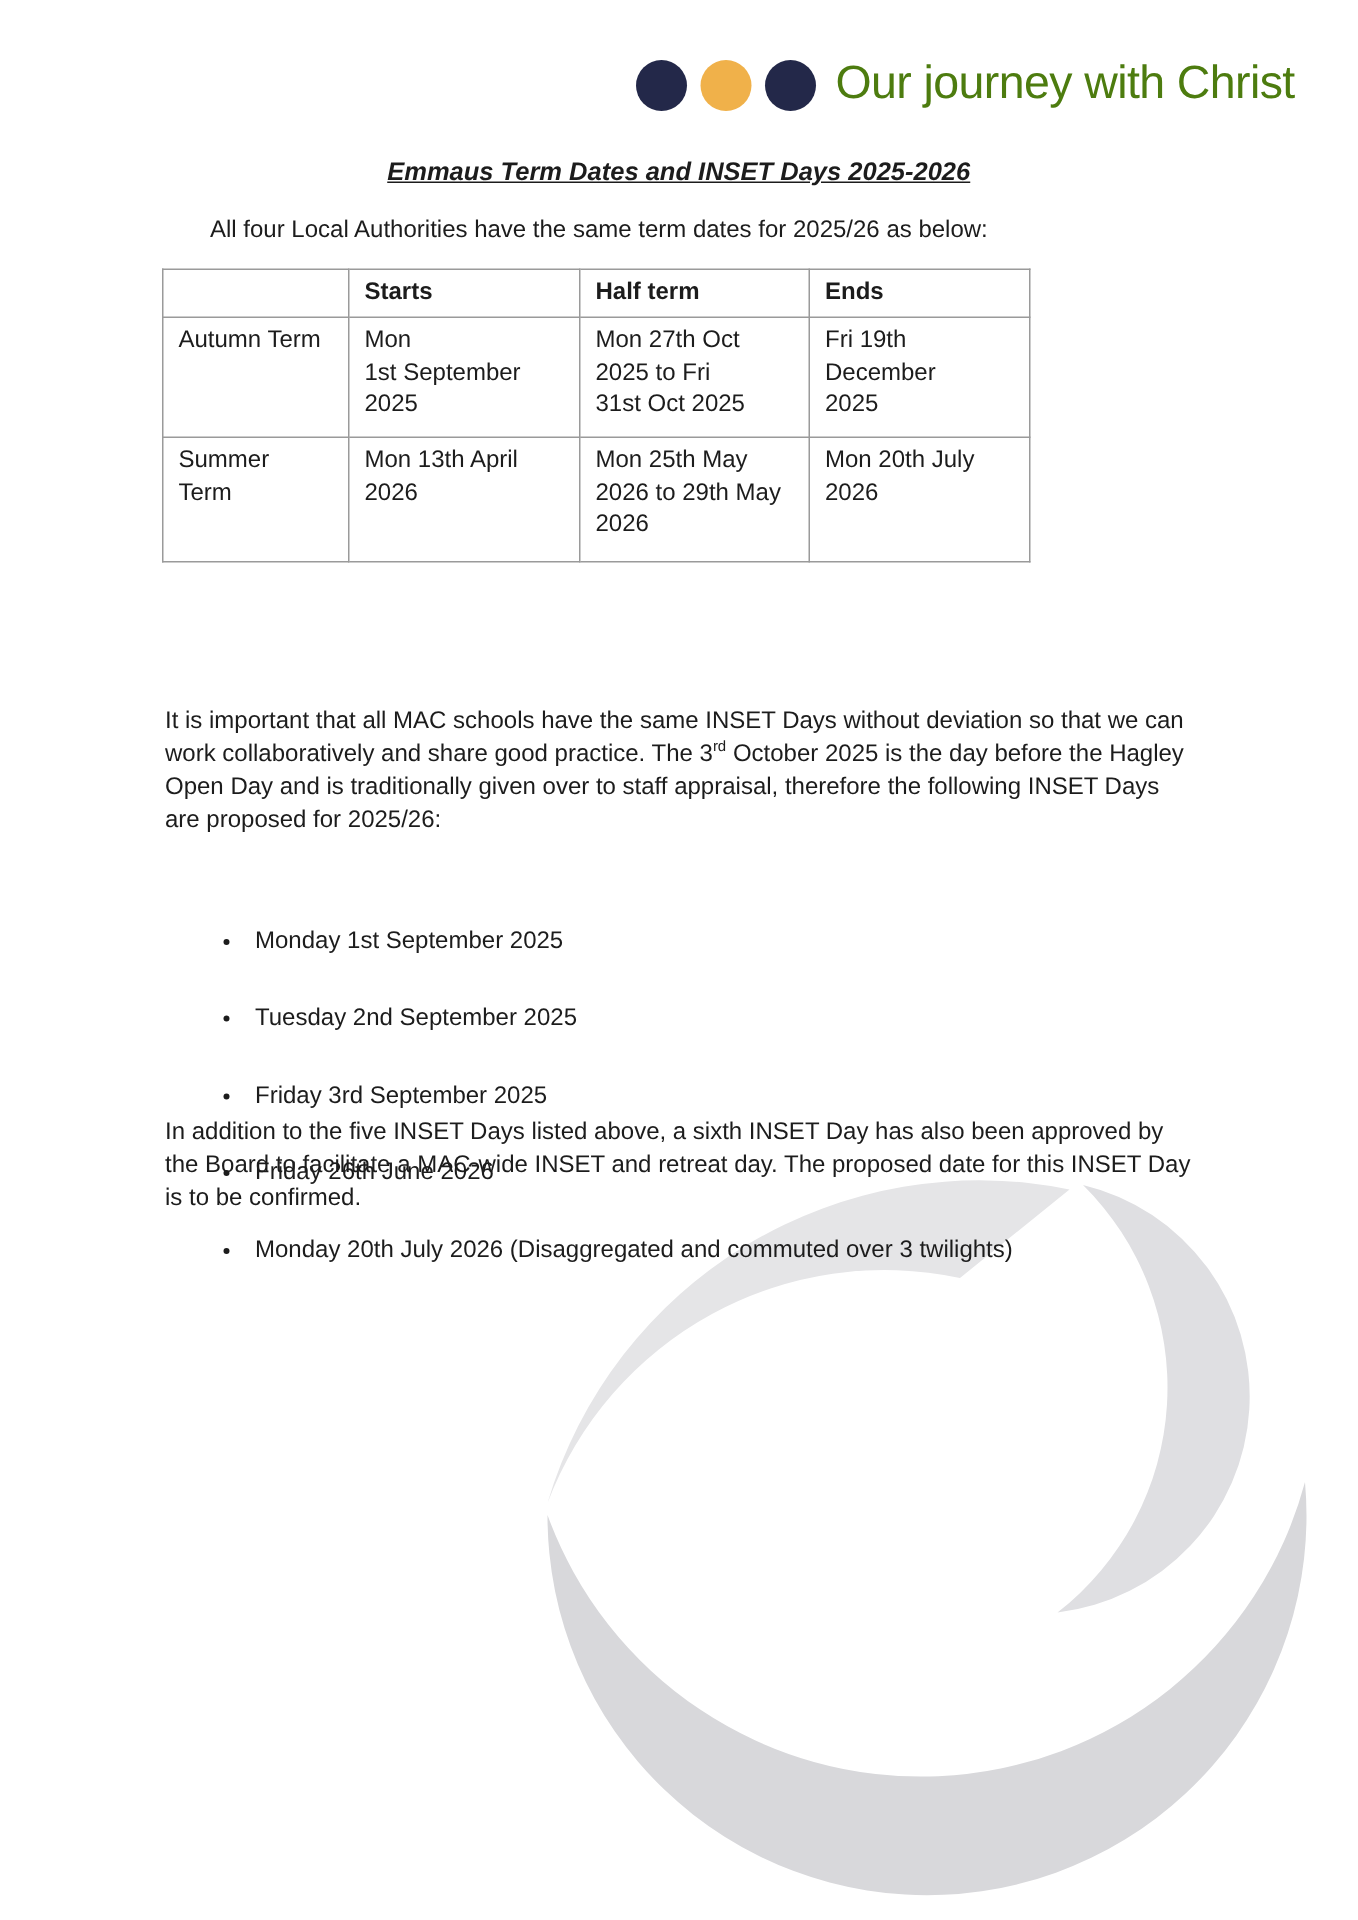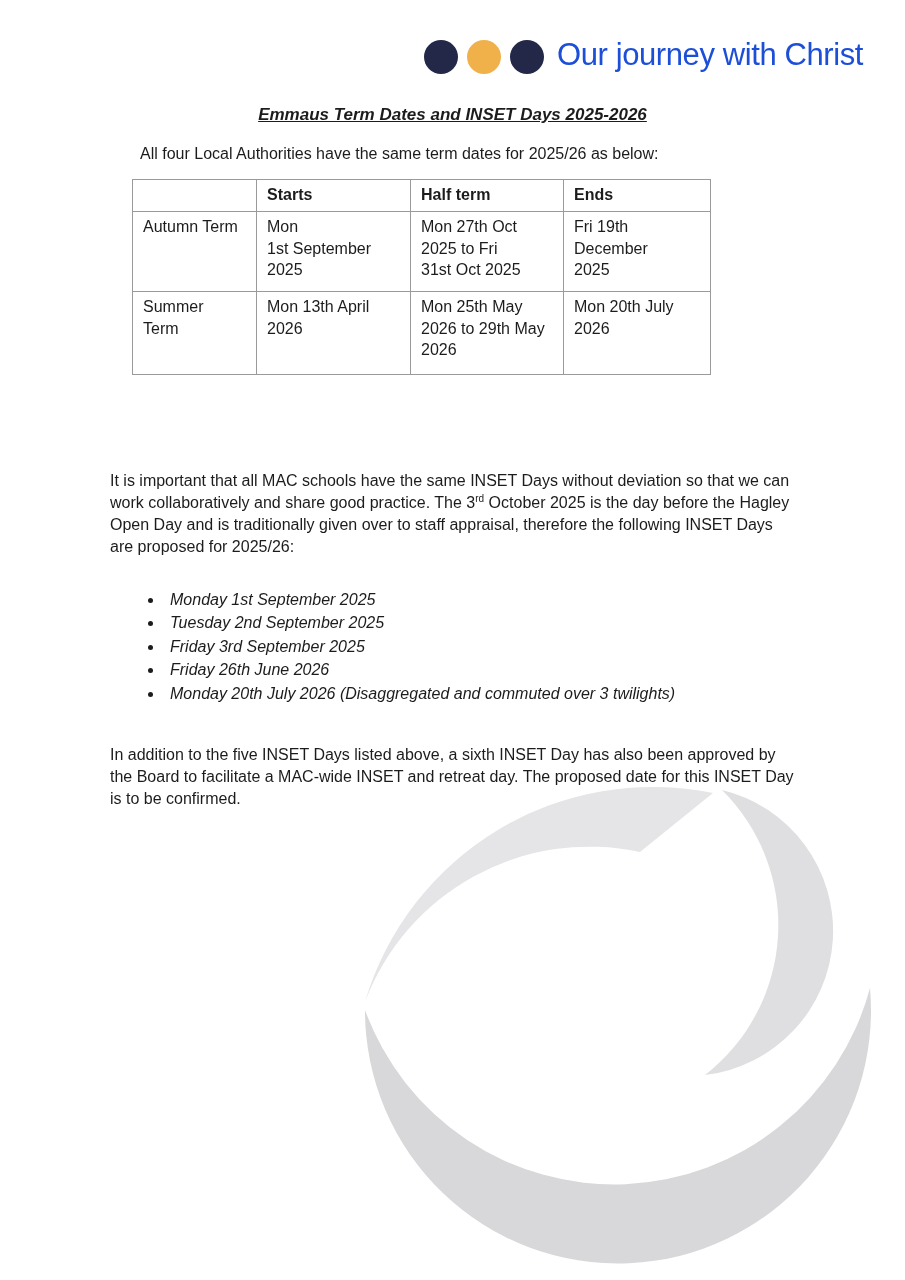--- a/index.html
+++ b/index.html
@@ -14,37 +14,37 @@
   
   .watermark {
     position:absolute; left:0; top:0; width:905px; height:1280px;
     z-index:0; pointer-events:none;
   }
   
   .logo-dots { position:absolute; left:424px; top:40px; width:140px; height:34px; z-index:2; }
   .logo-text {
     position:absolute; left:557px; top:36px; z-index:2;
     font-size:31px; line-height:38px; font-weight:500;
-    letter-spacing:-0.4px; color:#1d4ed8; white-space:nowrap;
+    letter-spacing:-0.4px; color:#4d7c0f; white-space:nowrap;
   }
   
   .doc-title {
     position:absolute; left:0; top:105px; width:905px; z-index:2;
     text-align:center; font-size:17px; font-weight:bold;
     text-decoration:underline;
     font-style:italic;
   }
   .intro {
     position:absolute; left:110px; top:143px; width:690px; z-index:2;
     font-size:16px; line-height:22px;margin-left:30px;
   }
   table.term-table {
     position:absolute; left:108px; top:179px; z-index:2;
     border-collapse:collapse; table-layout:fixed;
-    font-size:16px; line-height:21.5px;margin-left:24px;
+    font-size:16px; line-height:21.5px;
   }
   table.term-table td, table.term-table th {
     border:1px solid #9a9a9a;
     vertical-align:top; text-align:left;
     padding:4px 8px 2px 10px;
     font-weight:normal;
     white-space:pre-line;
     overflow:hidden;
   }
   table.term-table th { font-weight:bold; }
@@ -55,22 +55,22 @@
   }
   .para1 { top:470px; }
   .para2 { top:744px; }
   sup { font-size:10px; vertical-align:super; line-height:0; }
   ul.inset-list {
     position:absolute; left:110px; top:588px; width:684px; z-index:2;
     margin:0; padding-left:54px;
     font-size:16px; line-height:23.4px;
   }
   ul.inset-list li {
-    font-style:italic;
     padding-left:6px;
+    margin-top:28px;
   }
 </style>
 </head>
 <body>
 
 <div class="page">
 
   <svg class="watermark" viewBox="0 0 905 1280" xmlns="http://www.w3.org/2000/svg" aria-hidden="true">
     <path d="M 365 1002 A 300 300 0 0 1 713 793 L 640 852 A 240 240 0 0 0 365 1002 Z" fill="#e5e5e7"></path>
     <path d="M 722 790 A 145 145 0 0 1 705 1075 A 190 190 0 0 0 722 790 Z" fill="#dfdfe2"></path>

